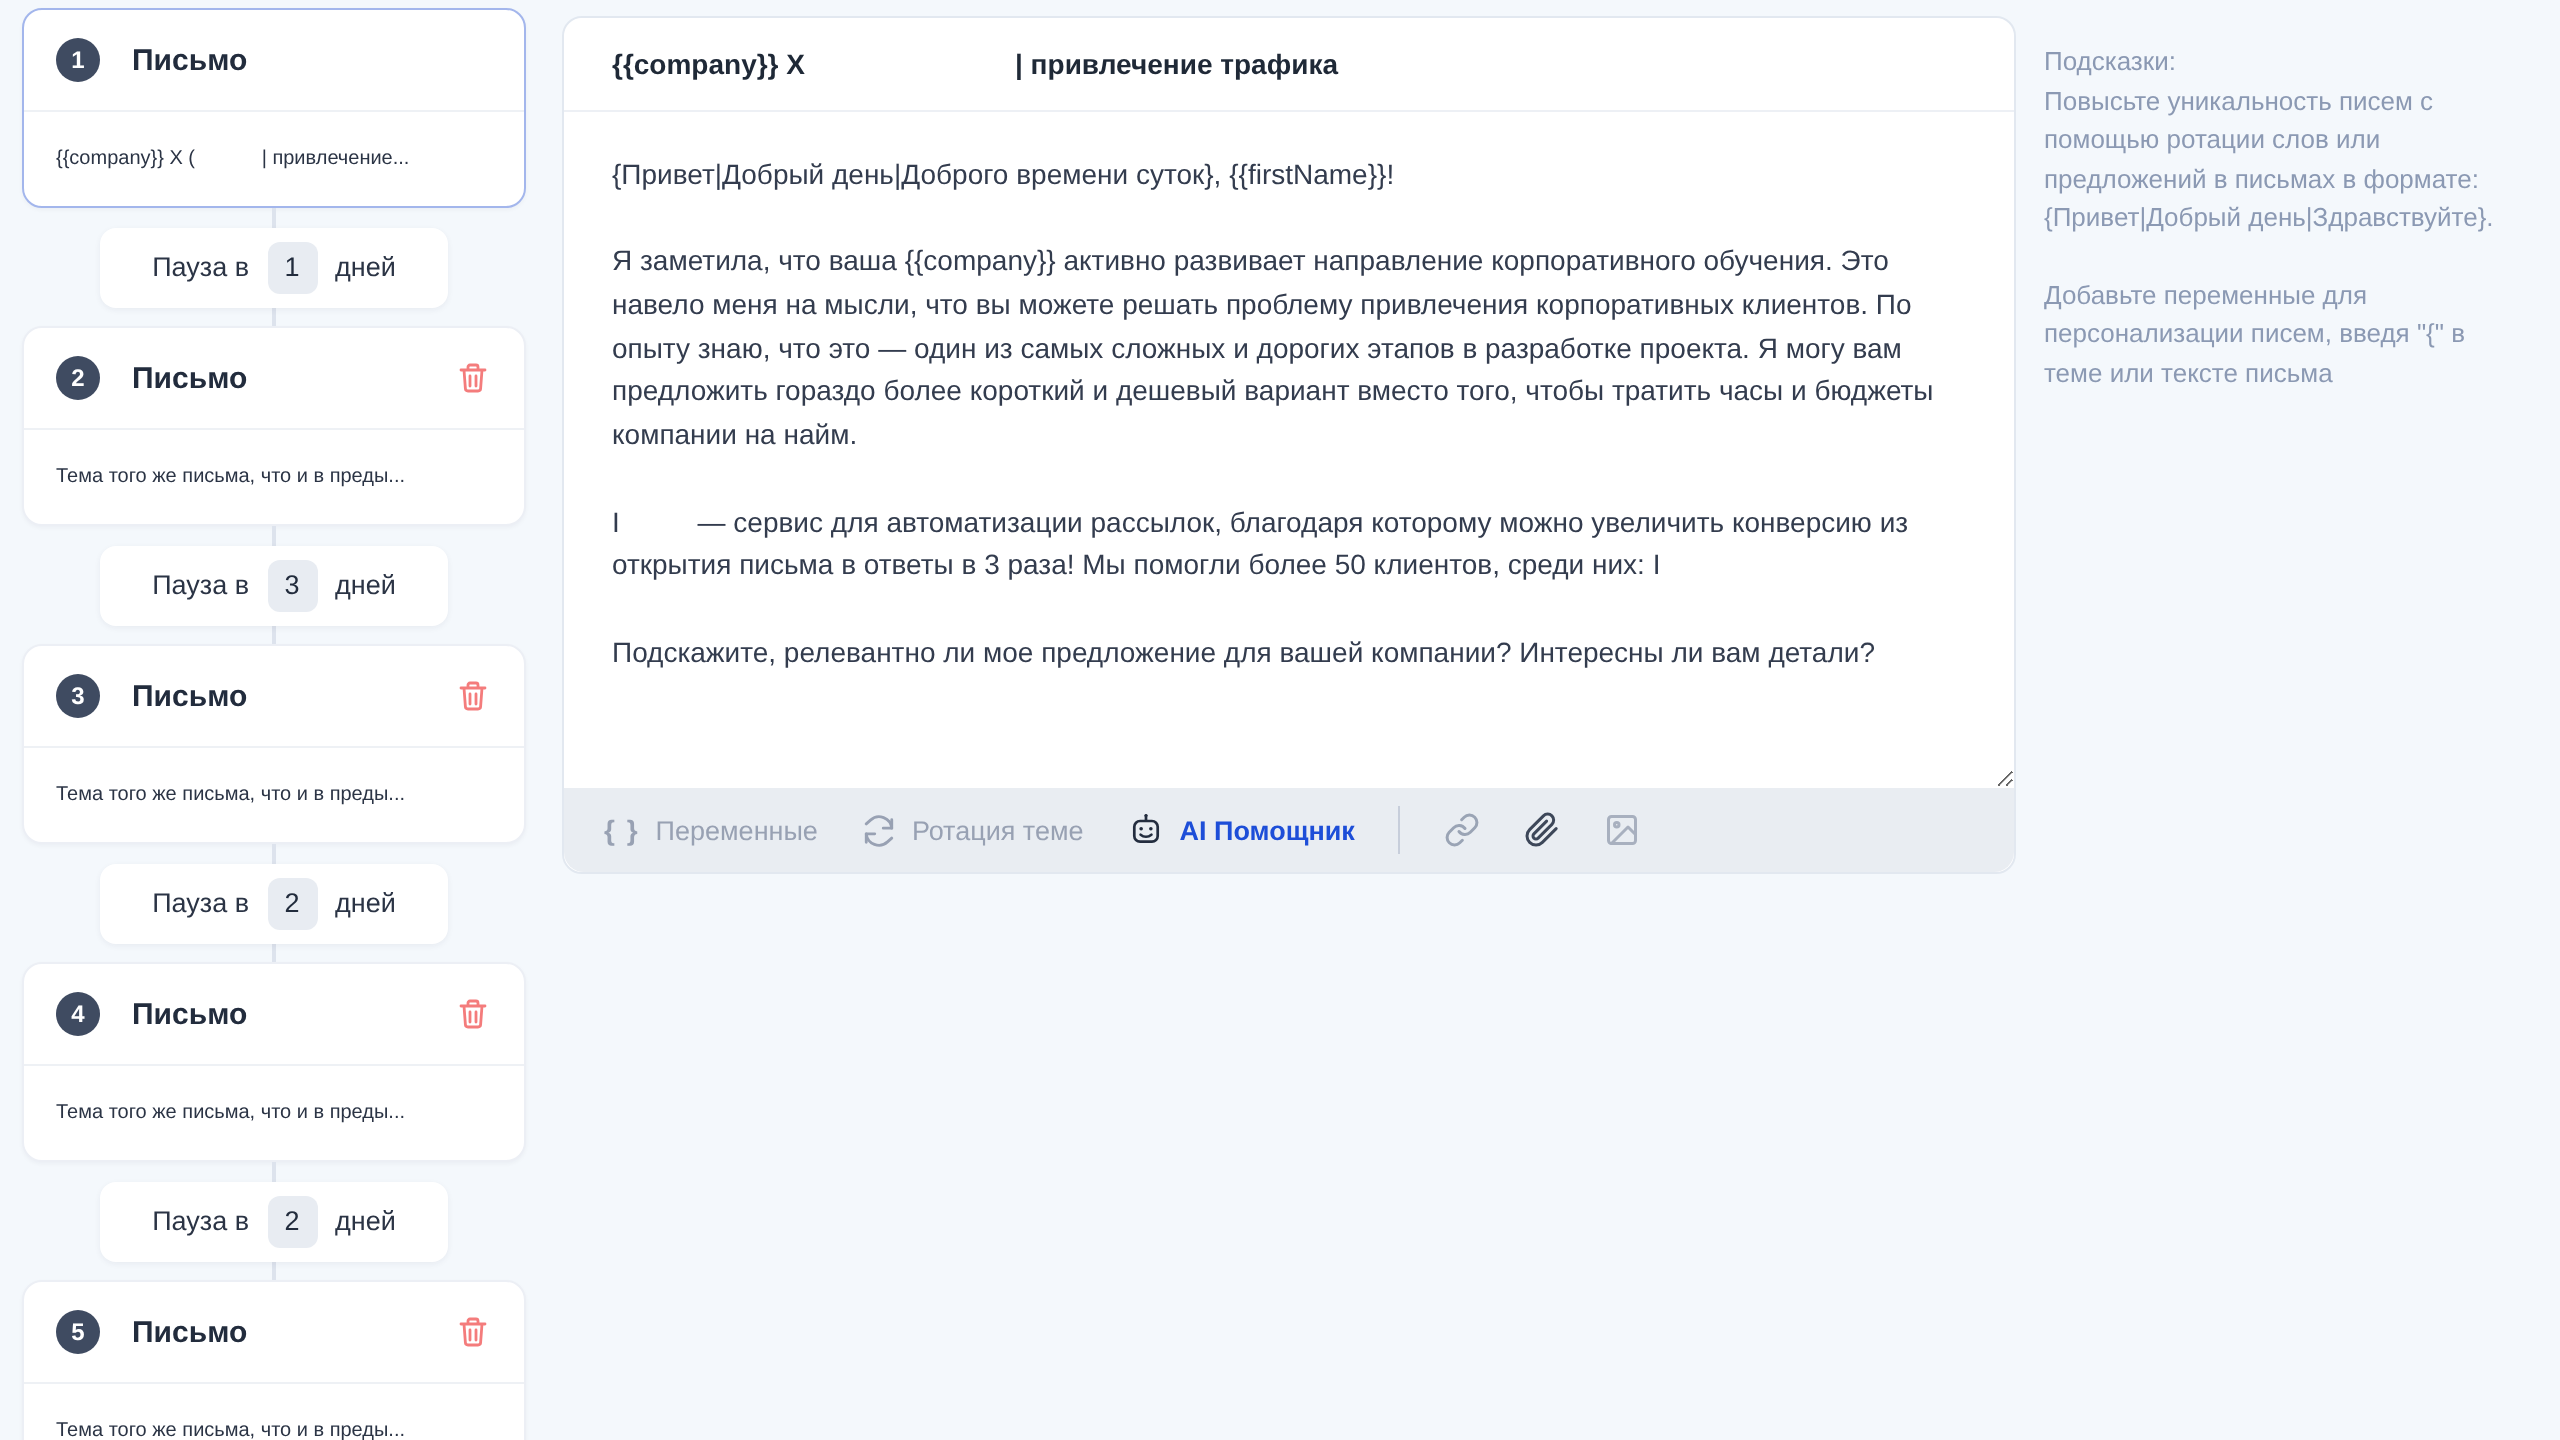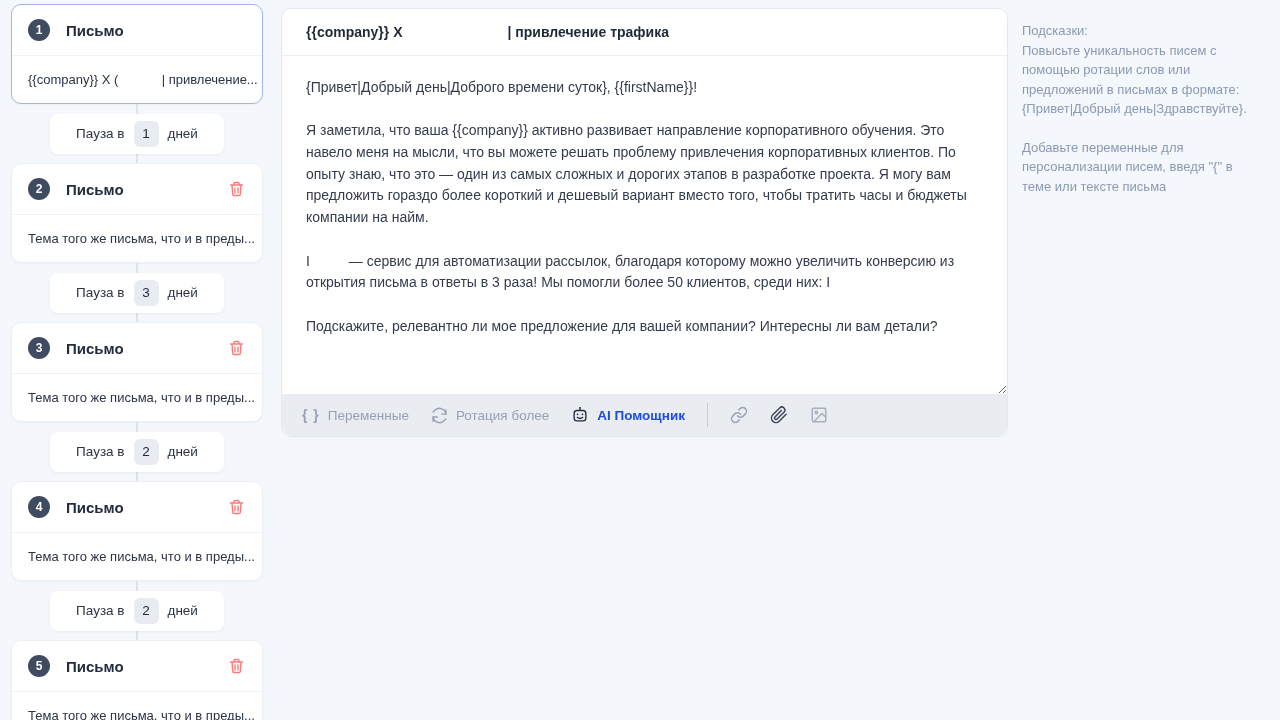--- a/index.html
+++ b/index.html
@@ -33,21 +33,21 @@
     display:flex; align-items:center; justify-content:center;
     margin-right:16px; flex:none;
   }
   .step-title { font-size:15px; font-weight:600; color:#222c3d; }
   .trash-btn {
     margin-left:auto; background:none; border:none; cursor:pointer;
     display:flex; align-items:center; padding:2px;
   }
   .step-subject {
     height:47px; display:flex; align-items:center;
-    padding:0 16px; font-size:13px; color:#2b3445;
+    padding:0 16px; font-size:10px; color:#2b3445;
     white-space:pre; overflow:hidden;
   }
   .pause-wrap {
     position:relative; height:59px;
     display:flex; align-items:center; justify-content:center;
   }
   .pause-wrap::before {
     content:""; position:absolute; left:calc(50% - 1px);
     top:0; bottom:0; width:2px; background:#dde3ed;
   }
@@ -227,21 +227,21 @@
       <span class="braces">{ }</span>
       <span>Переменные</span>
     </button>
     <button class="tb-btn">
       <svg width="17" height="17" viewBox="0 0 24 24" fill="none" stroke="#98a1b3" stroke-width="2" stroke-linecap="round" stroke-linejoin="round">
           <path d="M21 4v6h-6"></path>
           <path d="M3 20v-6h6"></path>
           <path d="M21 10a9 9 0 0 0-15-5.7L3 7"></path>
           <path d="M3 14a9 9 0 0 0 15 5.7L21 17"></path>
         </svg>
-      <span>Ротация более</span>
+      <span>Ротация теме</span>
     </button>
     <button class="tb-btn dark">
       <svg width="18" height="18" viewBox="0 0 20 20" fill="none" stroke="#232d3f" stroke-width="1.5" stroke-linecap="round">
           <path d="M10 2v2"></path>
           <circle cx="10" cy="2" r="0.9" fill="#232d3f" stroke="none"></circle>
           <rect x="3.5" y="5" width="13" height="11.5" rx="3.2"></rect>
           <circle cx="7.3" cy="9.3" r="1" fill="#232d3f" stroke="none"></circle>
           <circle cx="12.7" cy="9.3" r="1" fill="#232d3f" stroke="none"></circle>
           <path d="M7 12.6c1.8 1.5 4.2 1.5 6 0"></path>
         </svg>

